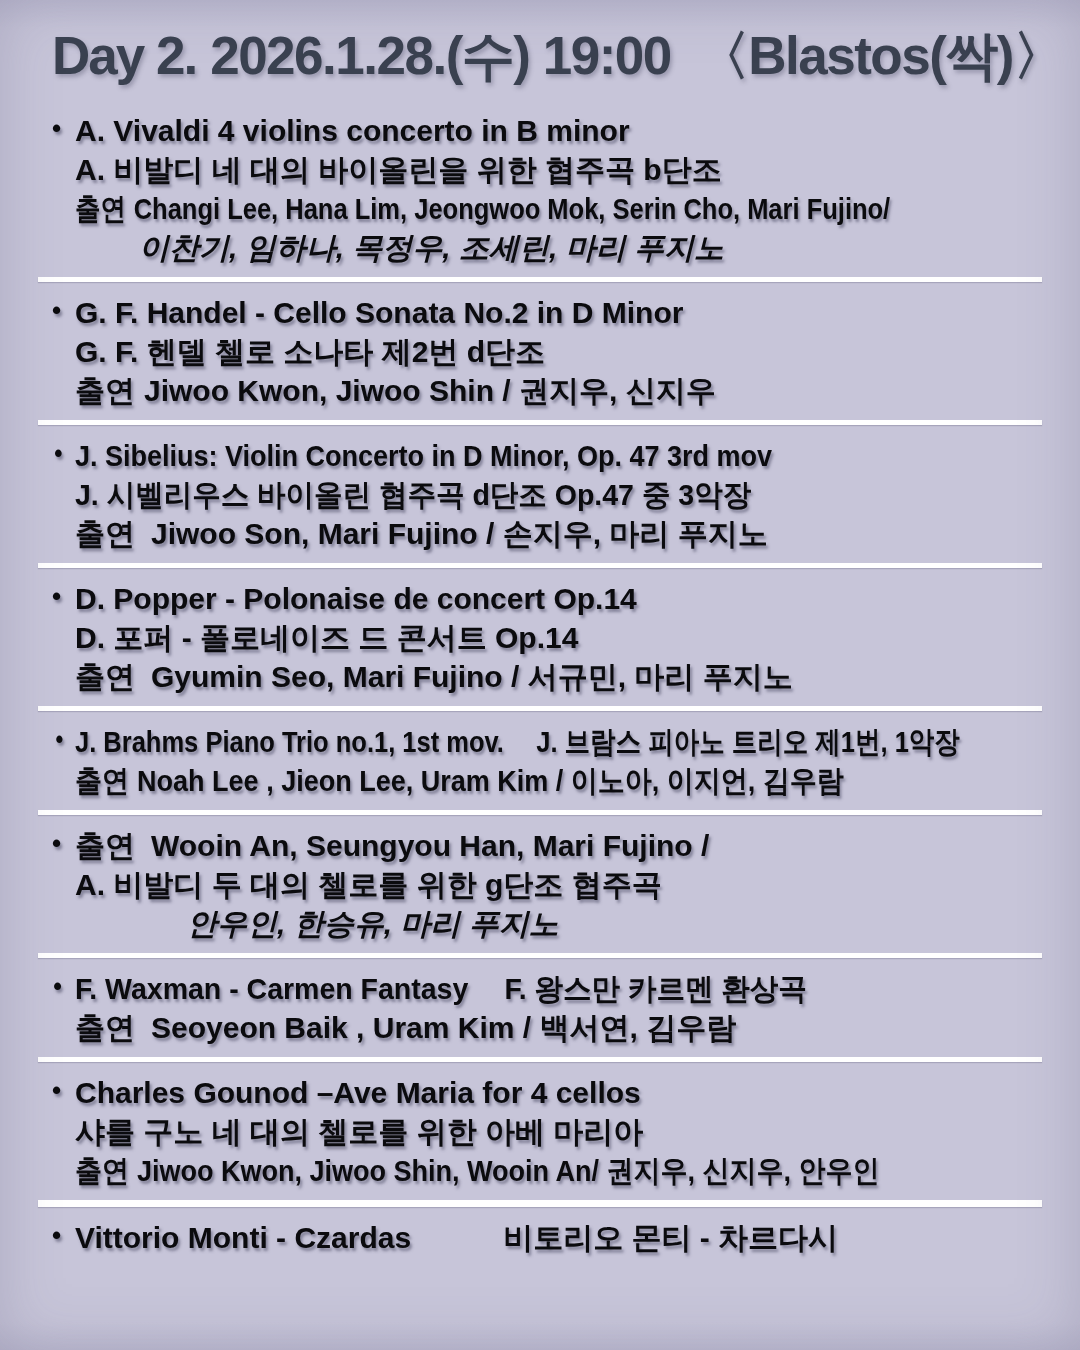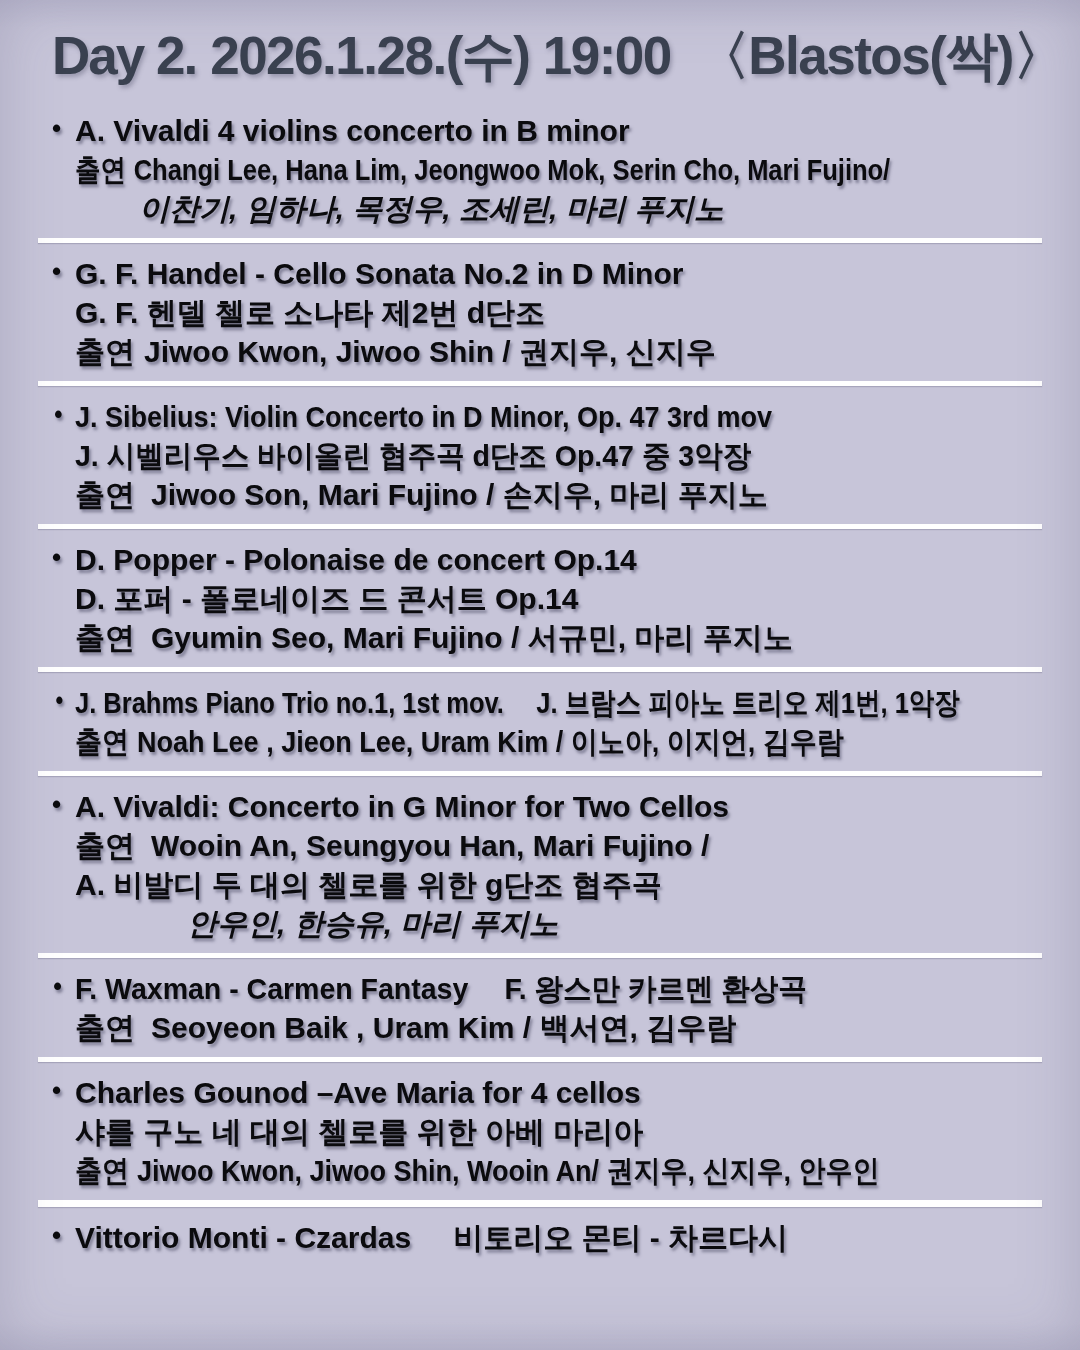--- a/index.html
+++ b/index.html
@@ -29,41 +29,42 @@
   .line{
     position:relative;font-size:30px;line-height:39px;white-space:nowrap;
     text-shadow:2px 3px 3px rgba(75,75,100,.55);
   }
   .bullet{position:absolute;left:-23px;top:-2px;font-size:26px;}
   .clabel{margin-right:16px;}
   .clabel.tight{margin-right:9px;}
   .cont{padding-left:64px;font-style:italic;}
   .cont2{padding-left:112px;font-style:italic;}
   .kor-inline{margin-left:38px;}
-  .kor-inline.wide{margin-left:42px;}
+  .kor-inline.wide{margin-left:92px;}
   
   .sq85{transform:scaleX(.85);transform-origin:0 50%;}
   .sq90{transform:scaleX(.90);transform-origin:0 50%;}
   .sq95{transform:scaleX(.95);transform-origin:0 50%;}
   
   .divider{height:5px;background:var(--divider);margin:10px 38px 0 38px;
     box-shadow:0 1px 1px rgba(120,118,145,.4);}
   .divider.thick{height:7px;}
 </style>
 </head>
 <body>
 
 <div class="vignette"></div>
 
 <div class="header">
   <span class="day">Day 2.</span><span class="dt">2026.1.28.(수) 19:00</span><span>〈Blastos(싹)〉</span>
 </div>
 
 <div class="piece">
   <div class="line"><span class="bullet">•</span><span>A. Vivaldi 4 violins concerto in B minor</span></div>
+  <div class="line">A. 비발디 네 대의 바이올린을 위한 협주곡 b단조</div>
   <div class="line sq85"><span class="clabel tight">출연</span><span>Changi Lee, Hana Lim, Jeongwoo Mok, Serin Cho, Mari Fujino/</span></div>
   <div class="line cont">이찬기, 임하나, 목정우, 조세린, 마리 푸지노</div>
 </div>
 <div class="divider"></div>
 
 <div class="piece">
   <div class="line"><span class="bullet">•</span><span>G. F. Handel - Cello Sonata No.2 in D Minor</span></div>
   <div class="line">G. F. 헨델 첼로 소나타 제2번 d단조</div>
   <div class="line"><span class="clabel tight">출연</span><span>Jiwoo Kwon, Jiwoo Shin / 권지우, 신지우</span></div>
 </div>
@@ -83,21 +84,21 @@
 </div>
 <div class="divider"></div>
 
 <div class="piece">
   <div class="line sq85"><span class="bullet">•</span><span>J. Brahms Piano Trio no.1, 1st mov.</span><span class="kor-inline">J. 브람스 피아노 트리오 제1번, 1악장</span></div>
   <div class="line sq90"><span class="clabel tight">출연</span><span>Noah Lee , Jieon Lee, Uram Kim / 이노아, 이지언, 김우람</span></div>
 </div>
 <div class="divider"></div>
 
 <div class="piece">
-  <div class="line"><span class="bullet">•</span><span>A. Vivaldi: Concerto in G Minor for Two Cellos</span></div>
+  <div class="line"><span class="bullet">•</span></div>
   <div class="line"><span class="clabel">출연</span><span>Wooin An, Seungyou Han, Mari Fujino /</span></div>
   <div class="line">A. 비발디 두 대의 첼로를 위한 g단조 협주곡</div>
   <div class="line cont2">안우인, 한승유, 마리 푸지노</div>
 </div>
 <div class="divider"></div>
 
 <div class="piece">
   <div class="line sq95"><span class="bullet">•</span><span>F. Waxman - Carmen Fantasy</span><span class="kor-inline">F. 왕스만 카르멘 환상곡</span></div>
   <div class="line"><span class="clabel">출연</span><span>Seoyeon Baik , Uram Kim / 백서연, 김우람</span></div>
 </div>

